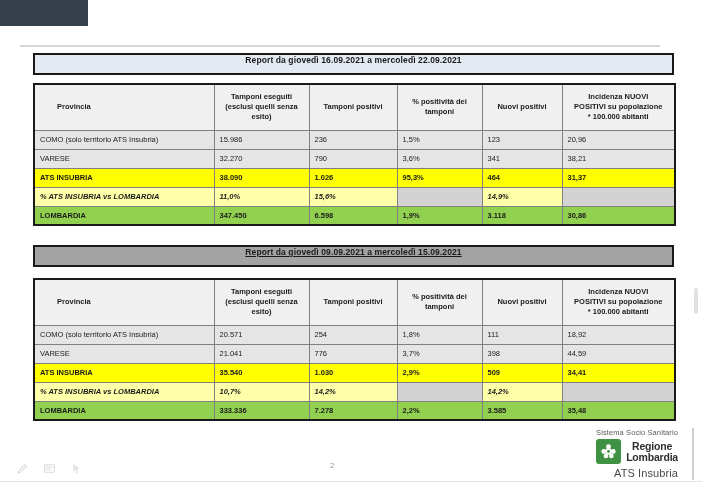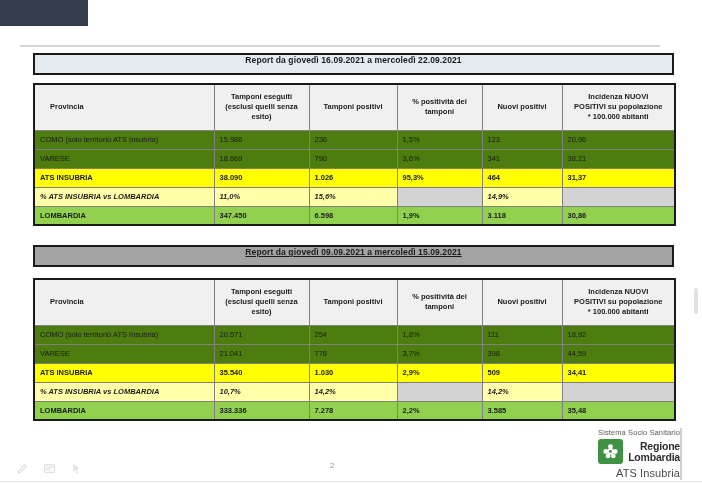--- a/index.html
+++ b/index.html
@@ -76,51 +76,52 @@
     font-weight:bold;
     text-align:center;
     height:46px;
     line-height:1.35;
     white-space:normal;
     padding:2px 4px;
   }
   table.rep th.col-prov{
     text-align:left;
     vertical-align:middle;
-    padding-left:15px;
+    padding-left:22px;
   }
   table.rep td.lbl{text-align:left;}
   table.rep td.num{text-align:left;padding-right:7px;}
   table.rep tr{height:19px;}
 
   
-  .r-plain td{background:#4d7c0f;font-weight:normal;}
+  .r-plain td{background:#e5e5e5;font-weight:normal;}
   .r-ats td{background:#ffff00;font-weight:bold;}
   .r-pct td{background:#ffffaa;font-weight:bold;font-style:italic;margin-top:16px;}
   .r-pct td.gray{background:#d3d3d3;}
   .r-lomb td{background:#92d050;font-weight:bold;}
 
   
   .logo-wrap{
-    position:absolute;right:20px;bottom:4px;width:146px;height:52px;
+    position:absolute;right:8px;bottom:4px;width:146px;height:52px;
     border-right:2px solid #cfcfcf;
     box-sizing:border-box;
+    padding-right:14px;
   }
   .logo-sss{
     font-size:7.5px;color:#5a5a5a;text-align:right;
     letter-spacing:0.1px;margin:0 0 2px 0;
   }
   .logo-row{display:flex;align-items:center;justify-content:flex-end;gap:5px;}
   .logo-mark{
     width:25px;height:25px;background:#3f9244;border-radius:3px;
     display:flex;align-items:center;justify-content:center;flex:0 0 auto;
   }
   .logo-name{
     font-size:10.5px;line-height:1.02;font-weight:bold;color:#2f2f2f;
-    text-align:right;letter-spacing:-0.2px;
+    text-align:center;letter-spacing:-0.2px;
   }
   .logo-ats{
     font-size:11px;color:#4a4a4a;text-align:right;margin-top:3px;
     letter-spacing:0.1px;
   }
 
   
   .viewer-rule{
     position:absolute;left:0;bottom:2px;width:702px;height:1px;background:#e6e6e6;
   }
@@ -185,21 +186,21 @@
         <tr class="r-plain">
           <td class="lbl">COMO (solo territorio ATS Insubria)</td>
           <td class="num">15.986</td>
           <td class="num">236</td>
           <td class="num">1,5%</td>
           <td class="num">123</td>
           <td class="num">20,96</td>
         </tr>
         <tr class="r-plain">
           <td class="lbl">VARESE</td>
-          <td class="num">18.669</td>
+          <td class="num">32.270</td>
           <td class="num">790</td>
           <td class="num">3,6%</td>
           <td class="num">341</td>
           <td class="num">38,21</td>
         </tr>
         <tr class="r-ats">
           <td class="lbl">ATS INSUBRIA</td>
           <td class="num">38.090</td>
           <td class="num">1.026</td>
           <td class="num">95,3%</td>

